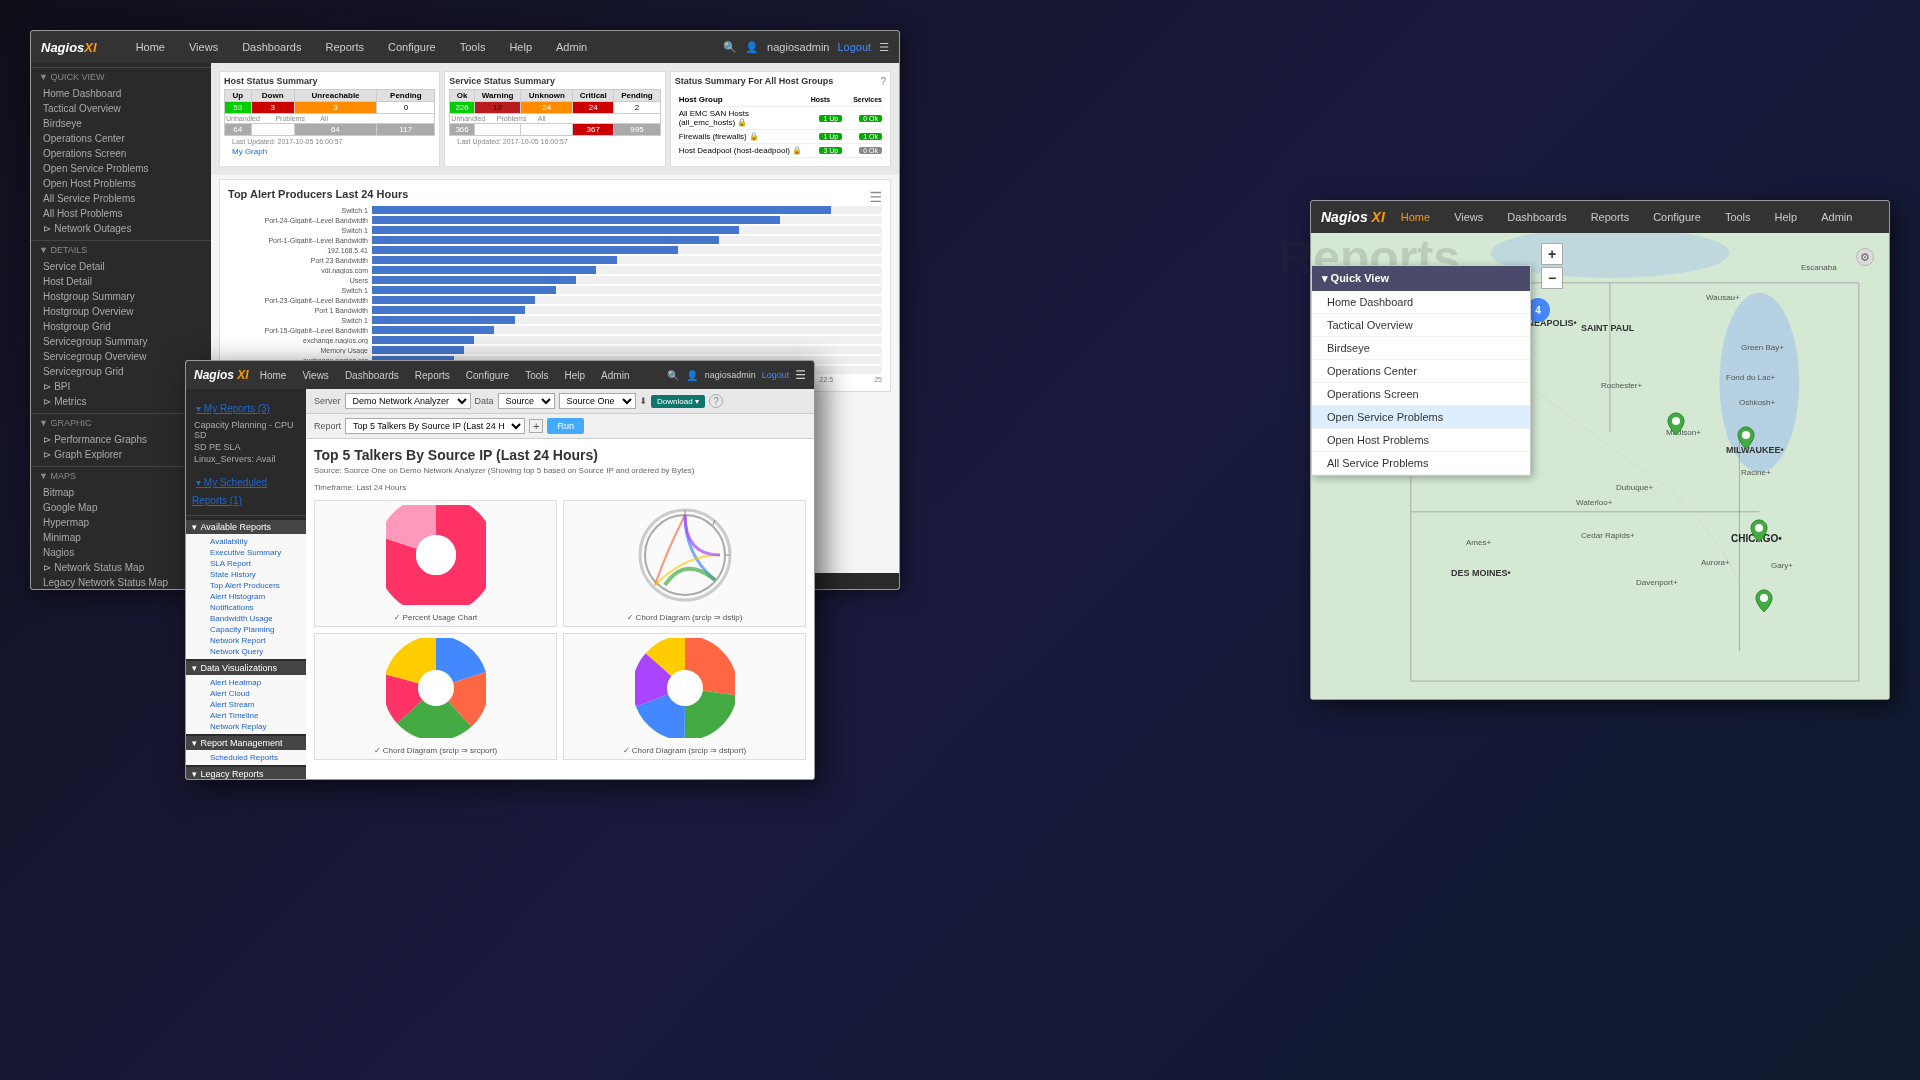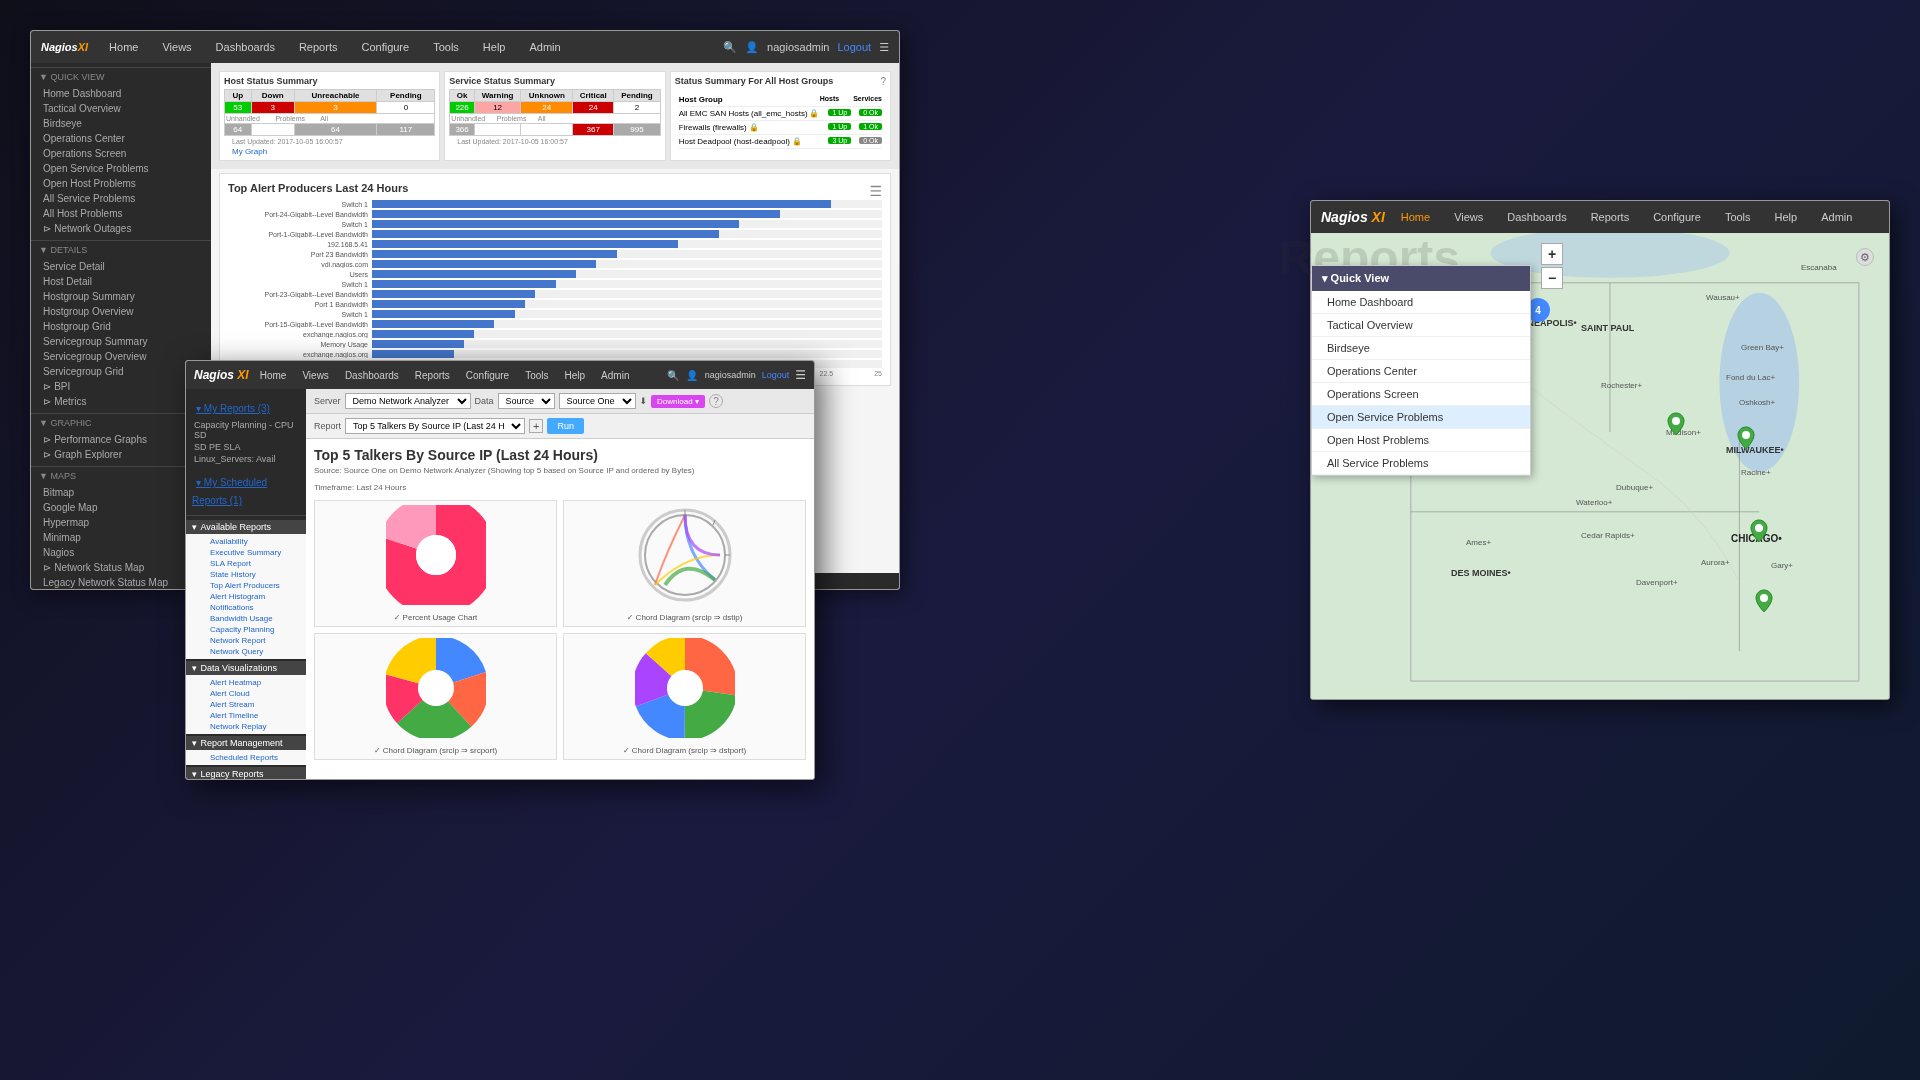--- a/index.html
+++ b/index.html
@@ -37,24 +37,24 @@
       background: #333;
       height: 32px;
       display: flex;
       align-items: center;
       padding: 0 10px;
       gap: 8px;
     }
 
     .nagios-logo {
       color: white;
-      font-size: 11px;
+      font-size: 13px;
       font-weight: bold;
       font-style: italic;
-      margin-right: 5px;
+      margin-right: 23px;
     }
     .nagios-logo span {
       color: #f90;
     }
 
     .nav-item {
       color: #ccc;
       font-size: 11px;
       padding: 4px 8px;
       cursor: pointer;
@@ -145,21 +145,21 @@
     .status-table td {
       font-size: 8px;
       padding: 1px 3px;
       text-align: center;
       border: 1px solid #ccc;
     }
 
     .cell-green { background: #00cc00; color: white; margin-top: 40px; }
     .cell-red { background: #cc0000; color: white; }
     .cell-orange { background: #ff8c00; color: white; }
-    .cell-yellow { background: #fca5a5; }
+    .cell-yellow { background: #b91c1c; }
     .cell-gray { background: #aaa; color: white; }
 
     
     .chart-area {
       padding: 8px;
       background: white;
       margin: 4px 8px;
       border: 1px solid #ddd;
     }
 
@@ -205,24 +205,24 @@
     }
 
     
     .hostgroup-box {
       font-size: 8px;
       padding: 4px;
     }
 
     .hg-row {
       display: flex;
-      align-items: flex-start;
+      align-items: center;
       padding: 2px 0;
       border-bottom: 1px solid #eee;
-      gap: 4px;
+      gap: 13px;
     }
 
     .hg-name { flex: 1; font-size: 8px; }
 
     .badge {
       padding: 0 4px;
       border-radius: 2px;
       font-size: 7px;
       color: white;
       white-space: nowrap;
@@ -1059,21 +1059,21 @@
           <option>Demo Network Analyzer</option>
         </select>
         <span style="font-size:9px; color:#555;">Data</span>
         <select style="font-size:9px; padding:1px 3px;">
           <option>Source</option>
         </select>
         <select style="font-size:9px; padding:1px 3px;">
           <option>Source One</option>
         </select>
         <span style="font-size:9px; color:#555;">⬇</span>
-        <button style="background:#d946ef; color:white; border:none; padding:2px 6px; font-size:8px; cursor:pointer;">Download ▾</button>
+        <button style="background:#0f766e; color:white; border:none; padding:2px 6px; font-size:8px; cursor:pointer;">Download ▾</button>
         <span style="font-size:10px; color:#888; border:1px solid #aaa; border-radius:50%; width:14px; height:14px; display:inline-flex; align-items:center; justify-content:center;">?</span>
       </div>
 
       <div class="rep-toolbar" style="border-top:none; border-bottom:1px solid #ccc; background:#f0f0f0;">
         <span style="font-size:9px; color:#555;">Report</span>
         <select style="font-size:9px; padding:1px 3px; width:180px;">
           <option>Top 5 Talkers By Source IP (Last 24 Hours)</option>
         </select>
         <span style="font-size:11px; color:#555; border:1px solid #aaa; padding:0 3px; cursor:pointer;">+</span>
         <button style="background:#44aaff; color:white; border:none; padding:3px 10px; font-size:9px; cursor:pointer; border-radius:2px;">Run</button>

